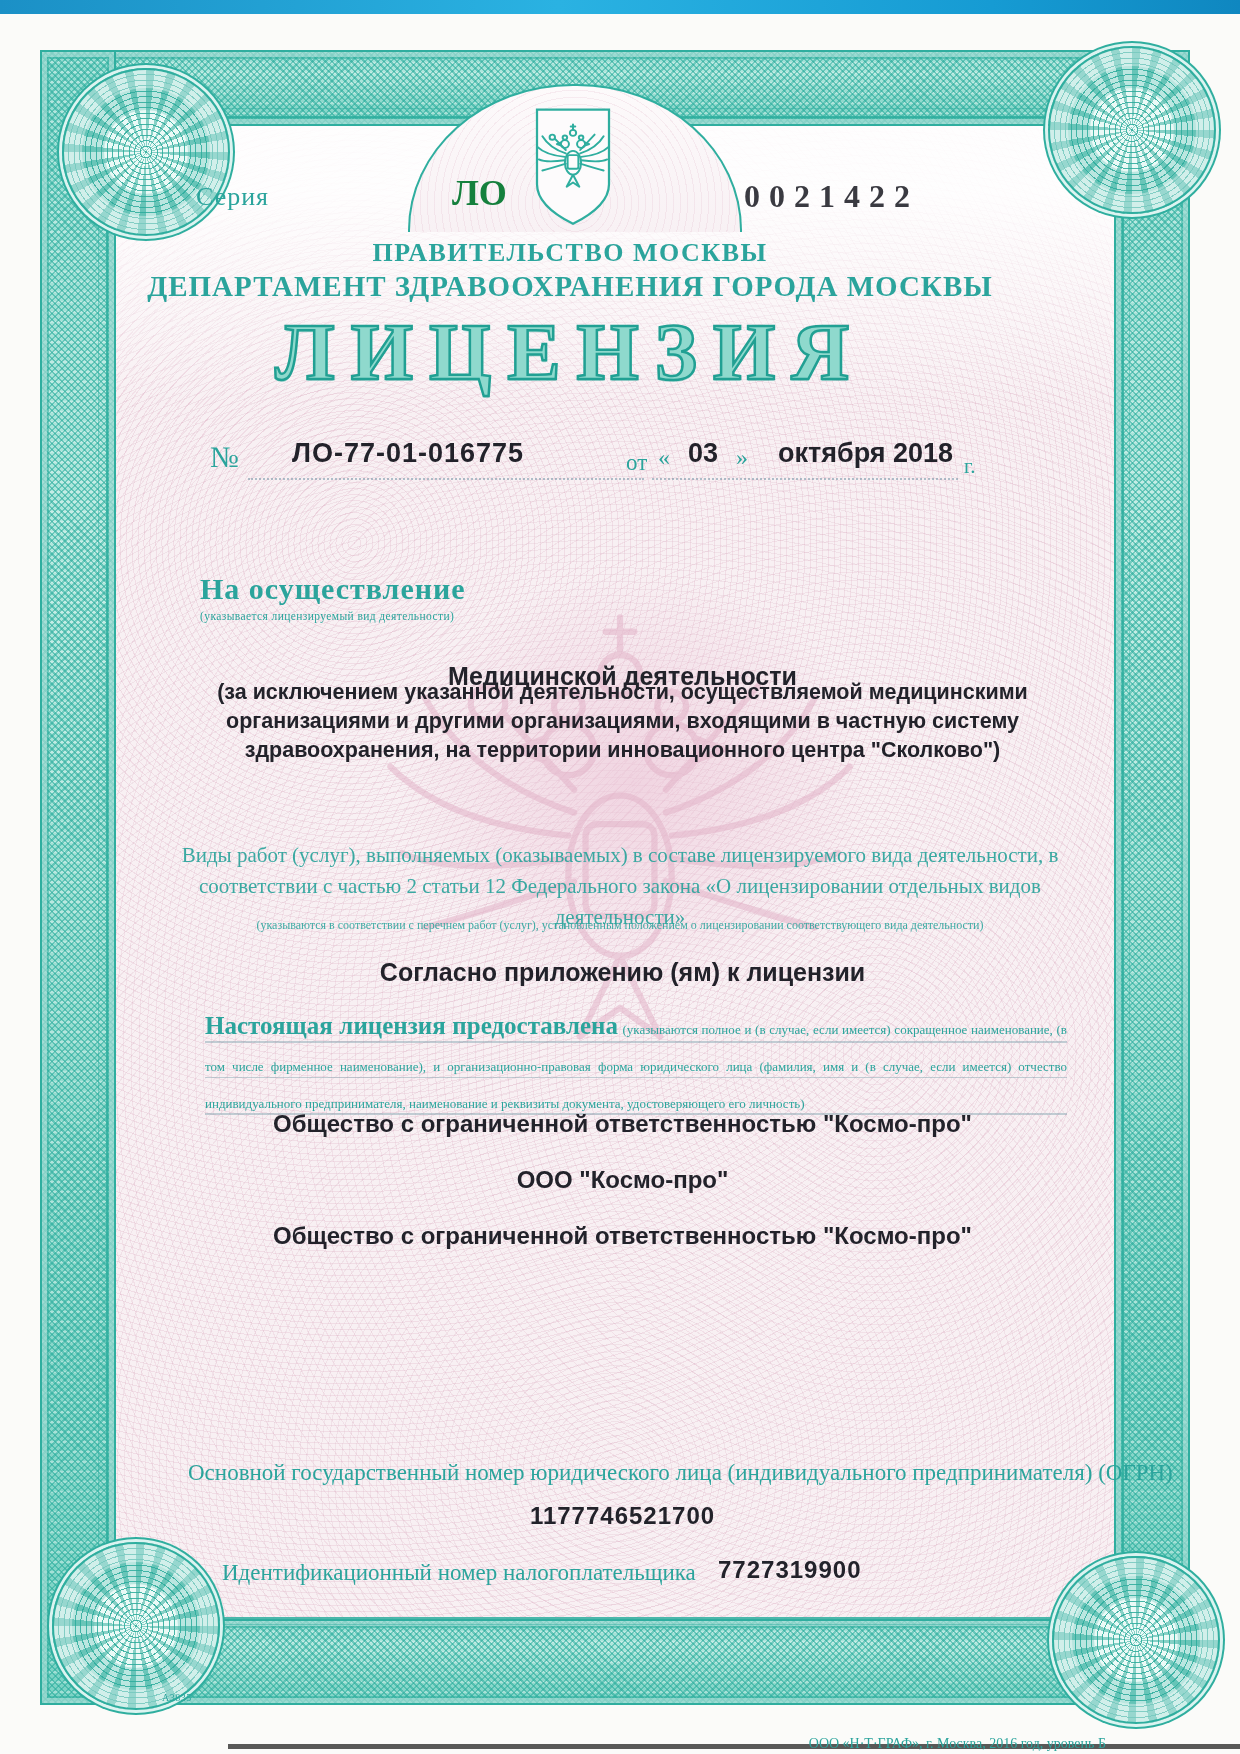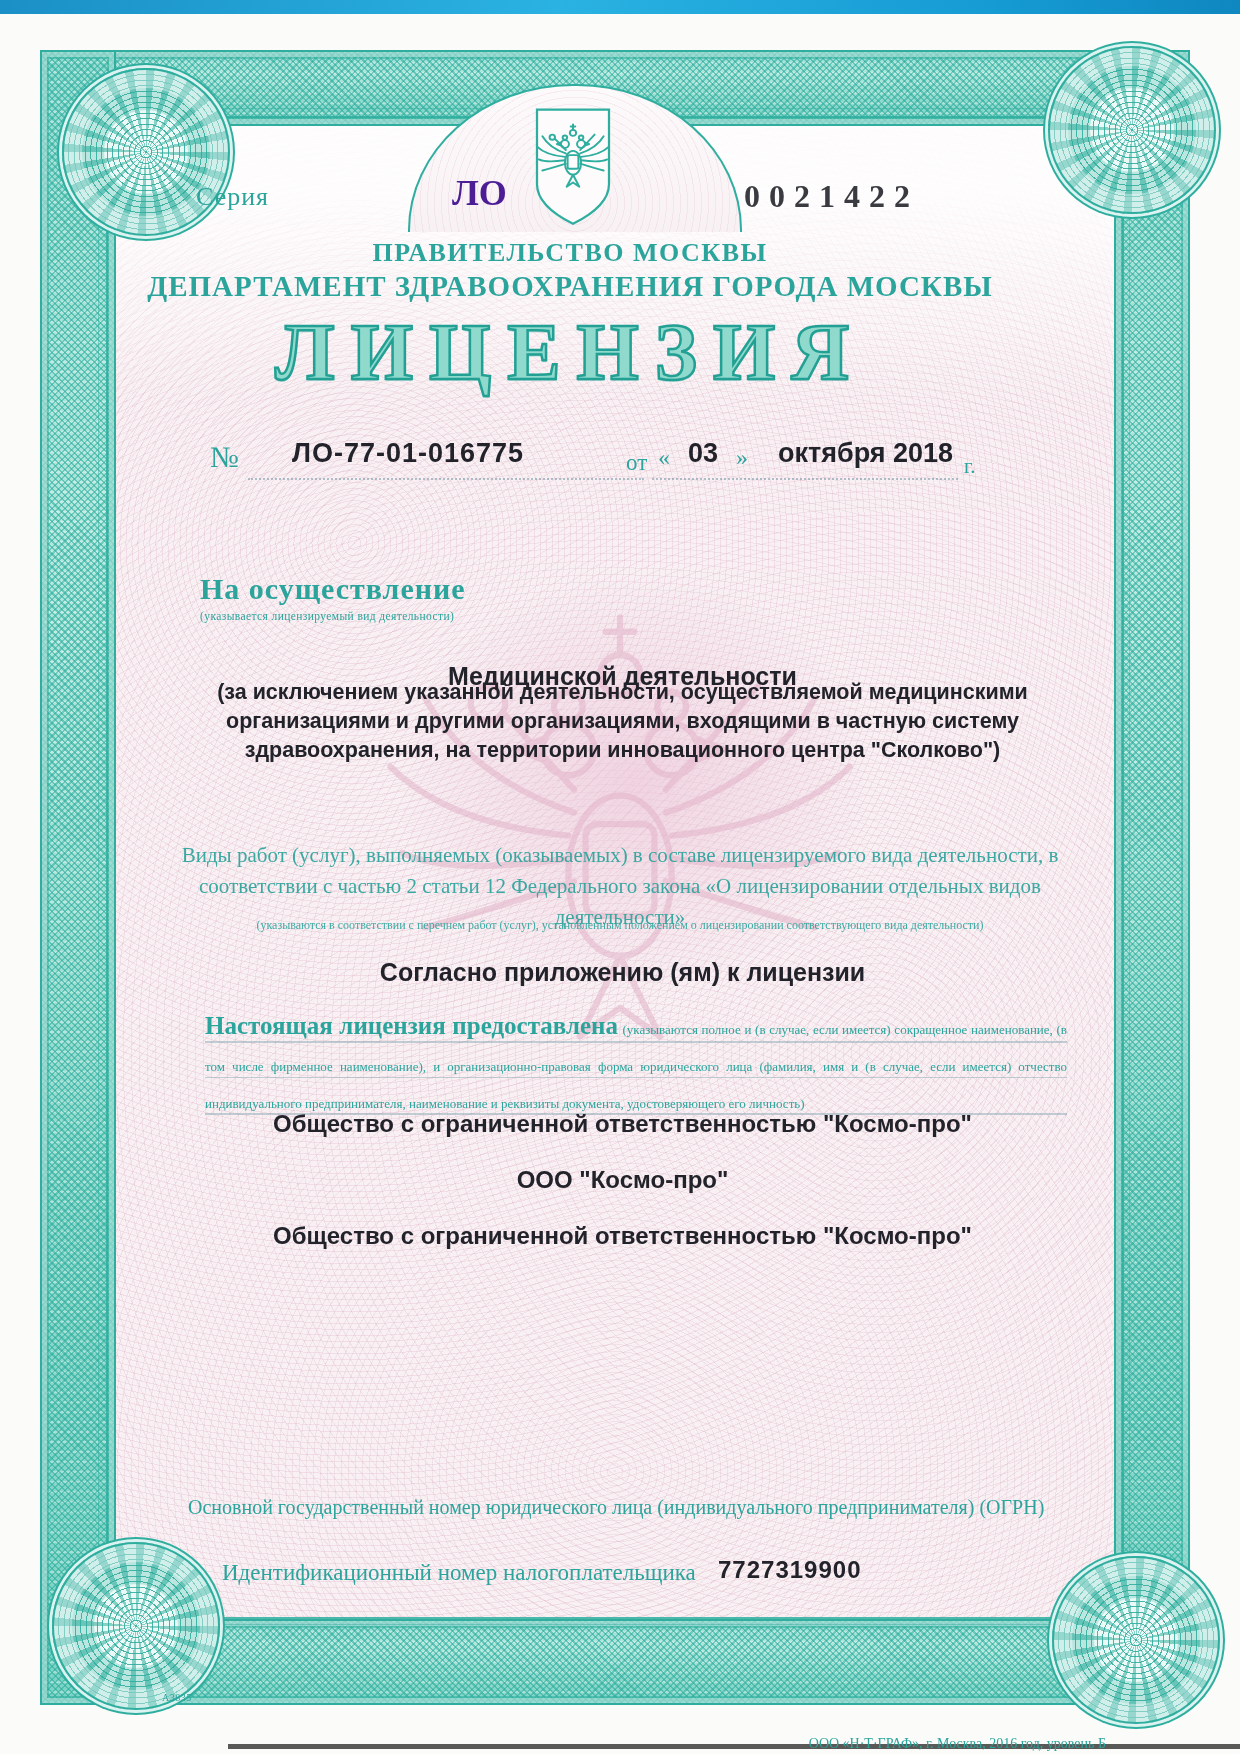--- a/index.html
+++ b/index.html
@@ -69,21 +69,21 @@
   .watermark{position:absolute;left:330px;top:560px;z-index:1;opacity:.55;}
 
   
   .t{position:absolute;z-index:6;white-space:nowrap;}
   .teal{color:#2ba49c;}
   .ink{color:#22222a;font-family:"Liberation Sans", sans-serif;font-weight:bold;}
   .hdr{left:120px;width:900px;text-align:center;white-space:nowrap;}
   .bodyc{left:170px;width:905px;text-align:center;white-space:normal;}
 
   .series-label{top:182px;left:196px;font-size:26px;letter-spacing:1px;}
-  .series-value{top:172px;left:452px;font-size:36px;color:#4c1d95;font-weight:600;}
+  .series-value{top:172px;left:452px;font-size:36px;color:#15803d;font-weight:600;}
   .serial{top:178px;left:744px;font-size:32px;letter-spacing:9px;color:#3a3a41;font-weight:600;}
 
   .gov{top:238px;font-size:26px;font-weight:bold;letter-spacing:1.5px;}
   .dept{top:270px;font-size:29px;font-weight:bold;letter-spacing:1px;}
   .doctitle{top:307px;font-size:80px;font-weight:bold;letter-spacing:16px;
     color:#8fd9cd;-webkit-text-stroke:2.5px #21a093;text-stroke:2.5px #21a093;
     text-shadow:0 2px 0 rgba(33,160,147,.3);}
 
   .num-label{top:440px;left:210px;font-size:30px;}
   .num-value{top:438px;left:292px;font-size:27px;letter-spacing:1px;}
@@ -110,21 +110,21 @@
   .granted{top:1008px;left:205px;width:862px;white-space:normal;z-index:6;
     text-align:justify;line-height:36px;
     background:repeating-linear-gradient(to bottom, rgba(0,0,0,0) 0 33px, rgba(125,160,172,.45) 33px 34.5px, rgba(0,0,0,0) 34.5px 36px);}
   .granted-label{font-size:25px;font-weight:600;}
   .granted-hint{font-size:13px;}
 
   .name0{top:1110px;font-size:24px;}
   .name1{top:1166px;font-size:24px;}
   .name2{top:1222px;font-size:24px;}
 
-  .ogrn-label{top:1460px;left:188px;font-size:20px;margin-top:36px;}
+  .ogrn-label{top:1460px;left:188px;font-size:23px;}
   .ogrn-value{top:1502px;font-size:24px;letter-spacing:1px;}
   .inn-label{top:1560px;left:188px;font-size:23px;margin-left:34px;}
   .inn-value{top:1556px;left:718px;font-size:24px;letter-spacing:1px;}
 
   .form-code{top:1692px;left:162px;font-size:10px;letter-spacing:.5px;}
   .imprint{top:1692px;left:690px;width:416px;text-align:right;font-size:14px;margin-top:44px;}
 </style>
 </head>
 <body>
 
@@ -212,19 +212,20 @@
     <span class="teal granted-label">Настоящая лицензия предоставлена</span>
     <span class="teal granted-hint">(указываются полное и (в случае, если имеется) сокращенное наименование, (в том числе фирменное наименование), и организационно-правовая форма юридического лица (фамилия, имя и (в случае, если имеется) отчество индивидуального предпринимателя, наименование и реквизиты документа, удостоверяющего его личность)</span>
   </div>
 
   <div class="t ink bodyc works-value">Согласно приложению (ям) к лицензии</div>
   <div class="t ink bodyc name0">Общество с ограниченной ответственностью "Космо-про"</div>
   <div class="t ink bodyc name1">ООО "Космо-про"</div>
   <div class="t ink bodyc name2">Общество с ограниченной ответственностью "Космо-про"</div>
 
   <div class="t teal ogrn-label">Основной государственный номер юридического лица (индивидуального предпринимателя) (ОГРН)</div>
+  <div class="t ink bodyc ogrn-value">1177746521700</div>
   <div class="t teal inn-label">Идентификационный номер налогоплательщика</div>
   <div class="t ink inn-value">7727319900</div>
 
   <div class="t teal form-code">А3835</div>
   <div class="t teal imprint">ООО «Н·Т·ГРАФ», г. Москва, 2016 год, уровень Б</div>
 
 </div>
 
 </body></html>

